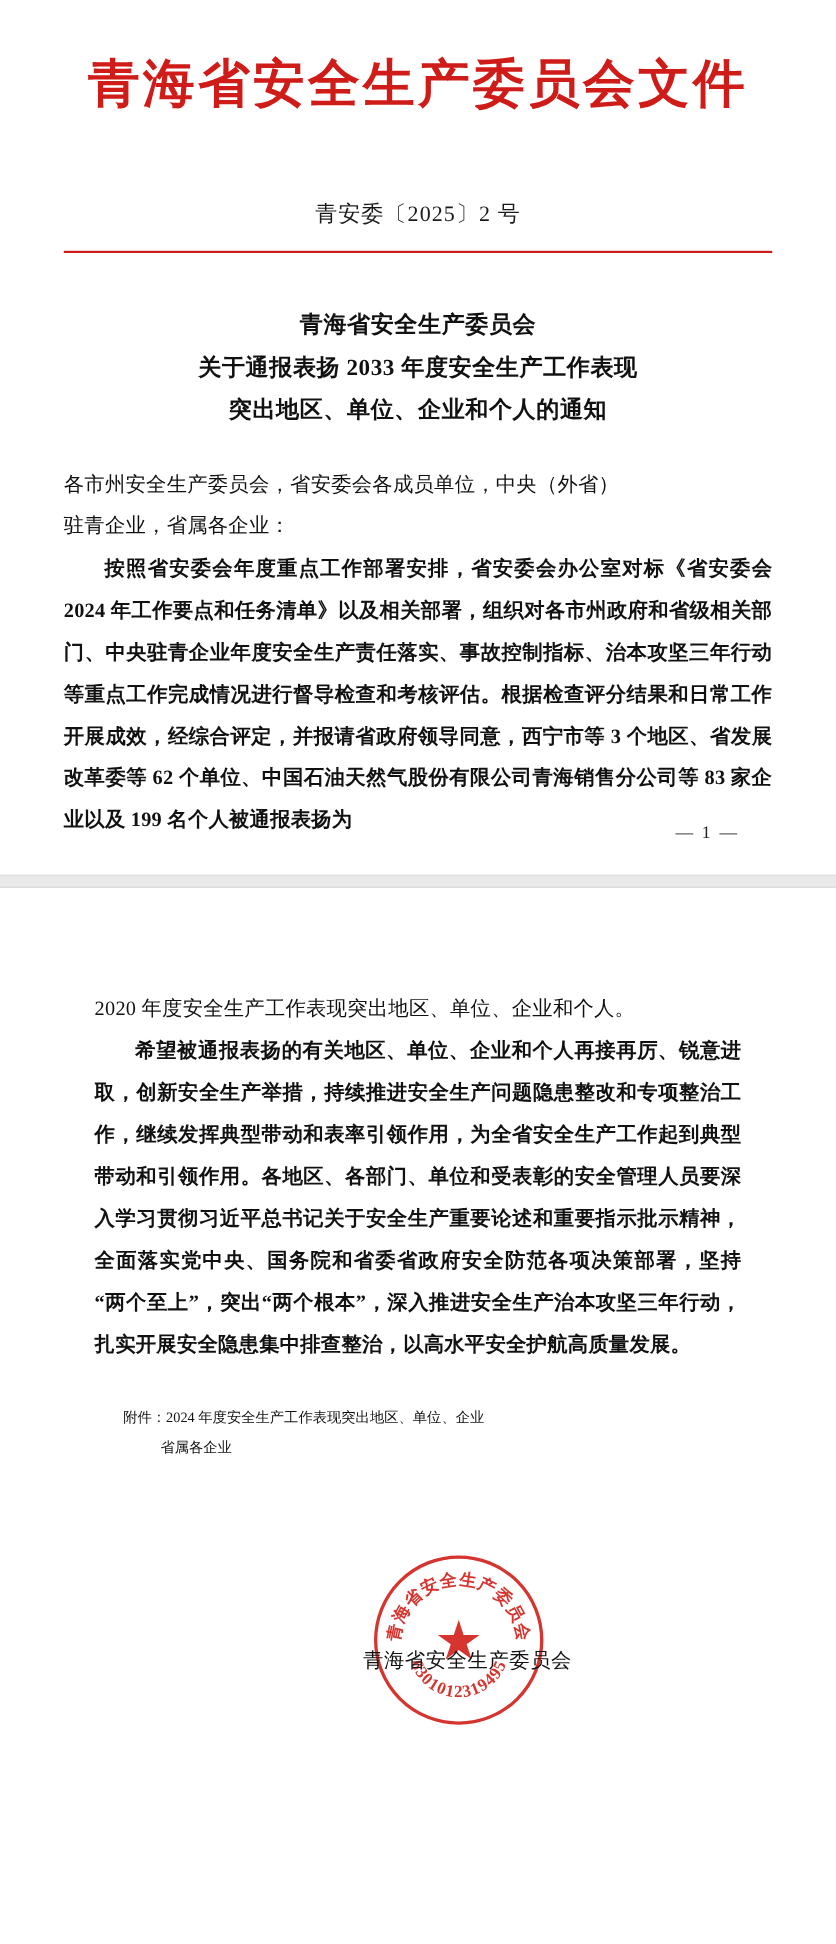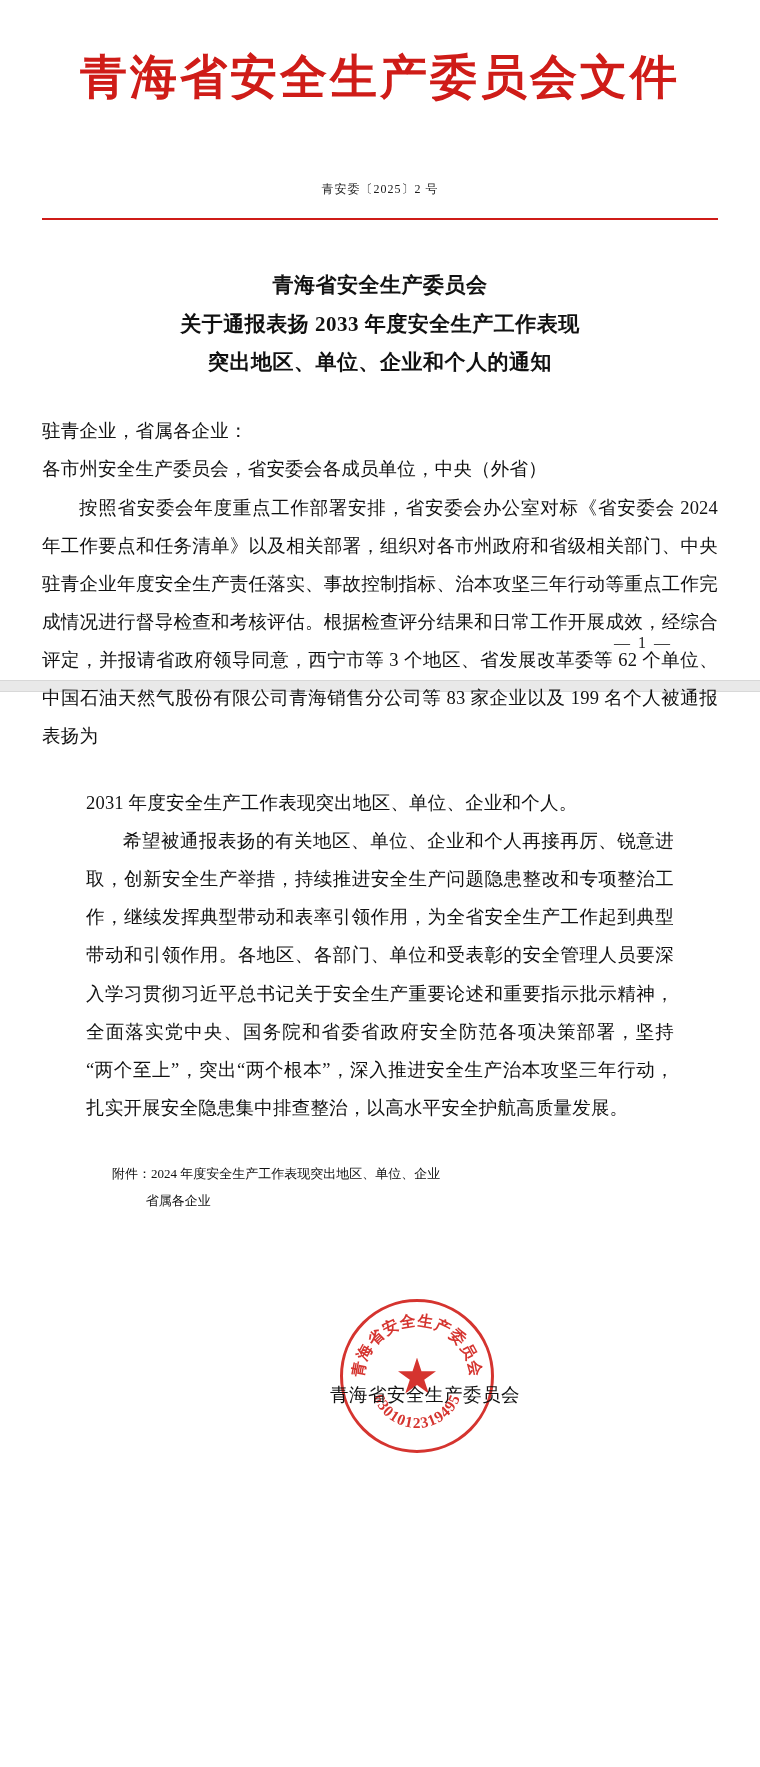--- a/index.html
+++ b/index.html
@@ -12,22 +12,22 @@
     font-family: "Liberation Serif", "DejaVu Serif", serif;
     color: #111111;
   }
   .page {
     position: relative;
     width: 760px;
     background: #ffffff;
     box-sizing: border-box;
   }
   .page-one {
-    height: 680px;
-    padding: 0 42px;
+    height: 795px;
+    padding: 0 58px;
   }
   .page-gap {
     height: 10px;
     background: #e9e9e9;
     border-top: 1px solid #d8d8d8;
     border-bottom: 1px solid #d8d8d8;
   }
   .page-two {
     height: 962px;
     padding: 0 86px;
@@ -43,21 +43,21 @@
     font-family: "Liberation Serif", "DejaVu Serif", serif;
     font-weight: 700;
     font-size: 47px;
     letter-spacing: 3px;
     line-height: 1.25;
     white-space: nowrap;
   }
   .doc-number {
     text-align: center;
     margin-top: 74px;
-    font-size: 12px;
+    font-size: 20px;
     letter-spacing: 1px;
     color: #1a1a1a;
   }
   .red-rule {
     margin-top: 20px;
     height: 2px;
     background: #cf1c18;
   }
 
   
@@ -78,21 +78,21 @@
     font-size: 18.5px;
     line-height: 2.06;
     text-align: justify;
     text-justify: inter-ideograph;
     letter-spacing: 0.2px;
     color: #111;
   }
   .body-text p {
     margin: 0;
   }
-  .indent { text-indent: 2em; }
+  .indent { text-indent: 2em; font-weight: bold; }
 
   .page-number {
     position: absolute;
     left: 0;
     right: 0;
     bottom: 28px;
     text-align: center;
     font-size: 16px;
     letter-spacing: 2px;
     color: #222;
@@ -189,34 +189,34 @@
 
   <div class="red-rule"></div>
 
   <div class="doc-title">
     <div>青海省安全生产委员会</div>
     <div>关于通报表扬 2033 年度安全生产工作表现</div>
     <div>突出地区、单位、企业和个人的通知</div>
   </div>
 
   <div class="body-text">
+    <p>各市州安全生产委员会，省安委会各成员单位，中央（外省）</p>
     <p>驻青企业，省属各企业：</p>
-    <p>各市州安全生产委员会，省安委会各成员单位，中央（外省）</p>
     <p class="indent">按照省安委会年度重点工作部署安排，省安委会办公室对标《省安委会 2024 年工作要点和任务清单》以及相关部署，组织对各市州政府和省级相关部门、中央驻青企业年度安全生产责任落实、事故控制指标、治本攻坚三年行动等重点工作完成情况进行督导检查和考核评估。根据检查评分结果和日常工作开展成效，经综合评定，并报请省政府领导同意，西宁市等 3 个地区、省发展改革委等 62 个单位、中国石油天然气股份有限公司青海销售分公司等 83 家企业以及 199 名个人被通报表扬为</p>
   </div>
 
   <div class="page-number page-number-right">— 1 —</div>
 </div>
 
 <div class="page-gap"></div>
 
 <div class="page page-two">
 
   <div class="body-text">
-    <p>2031 年度安全生产工作表现突出地区、单位、企业和个人。</p>
+    <p>2020 年度安全生产工作表现突出地区、单位、企业和个人。</p>
     <p class="indent">希望被通报表扬的有关地区、单位、企业和个人再接再厉、锐意进取，创新安全生产举措，持续推进安全生产问题隐患整改和专项整治工作，继续发挥典型带动和表率引领作用，为全省安全生产工作起到典型带动和引领作用。各地区、各部门、单位和受表彰的安全管理人员要深入学习贯彻习近平总书记关于安全生产重要论述和重要指示批示精神，全面落实党中央、国务院和省委省政府安全防范各项决策部署，坚持“两个至上”，突出“两个根本”，深入推进安全生产治本攻坚三年行动，扎实开展安全隐患集中排查整治，以高水平安全护航高质量发展。</p>
   </div>
 
   <div class="attachment">
     <span>附件：</span><span>2024 年度安全生产工作表现突出地区、单位、企业</span>
     <span class="cont">省属各企业</span>
   </div>
 
   <div class="seal-area">
 

